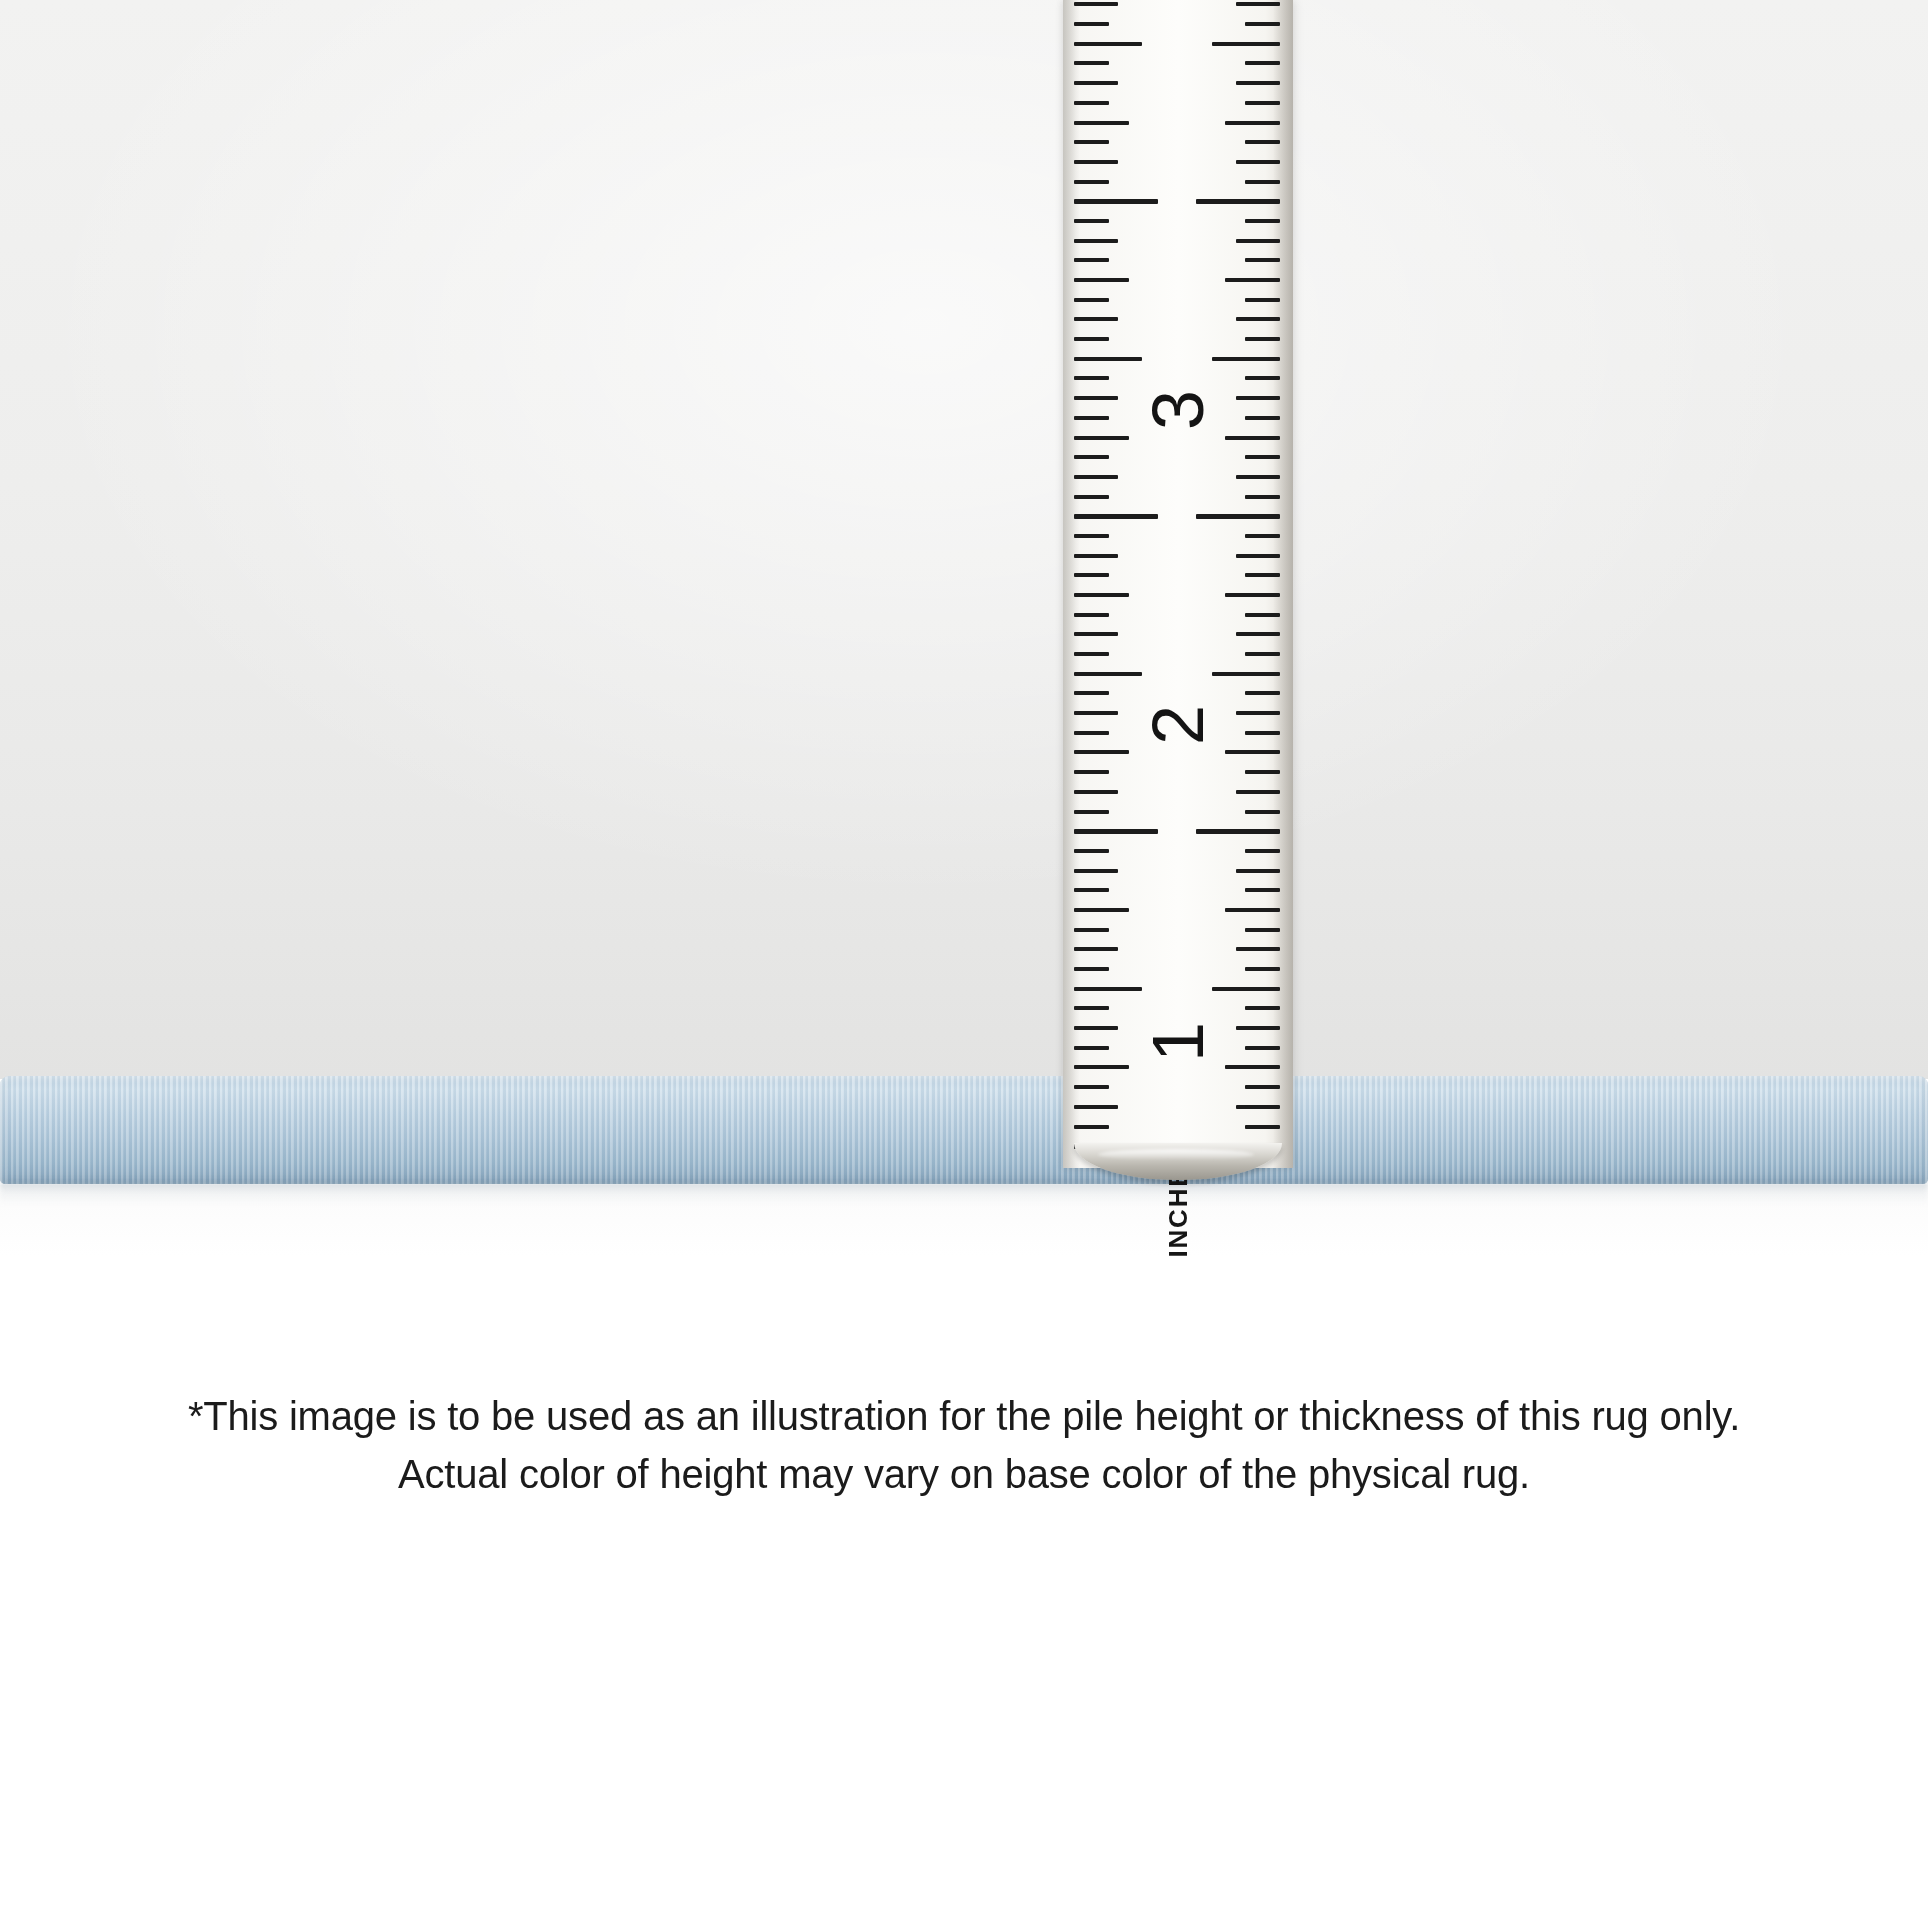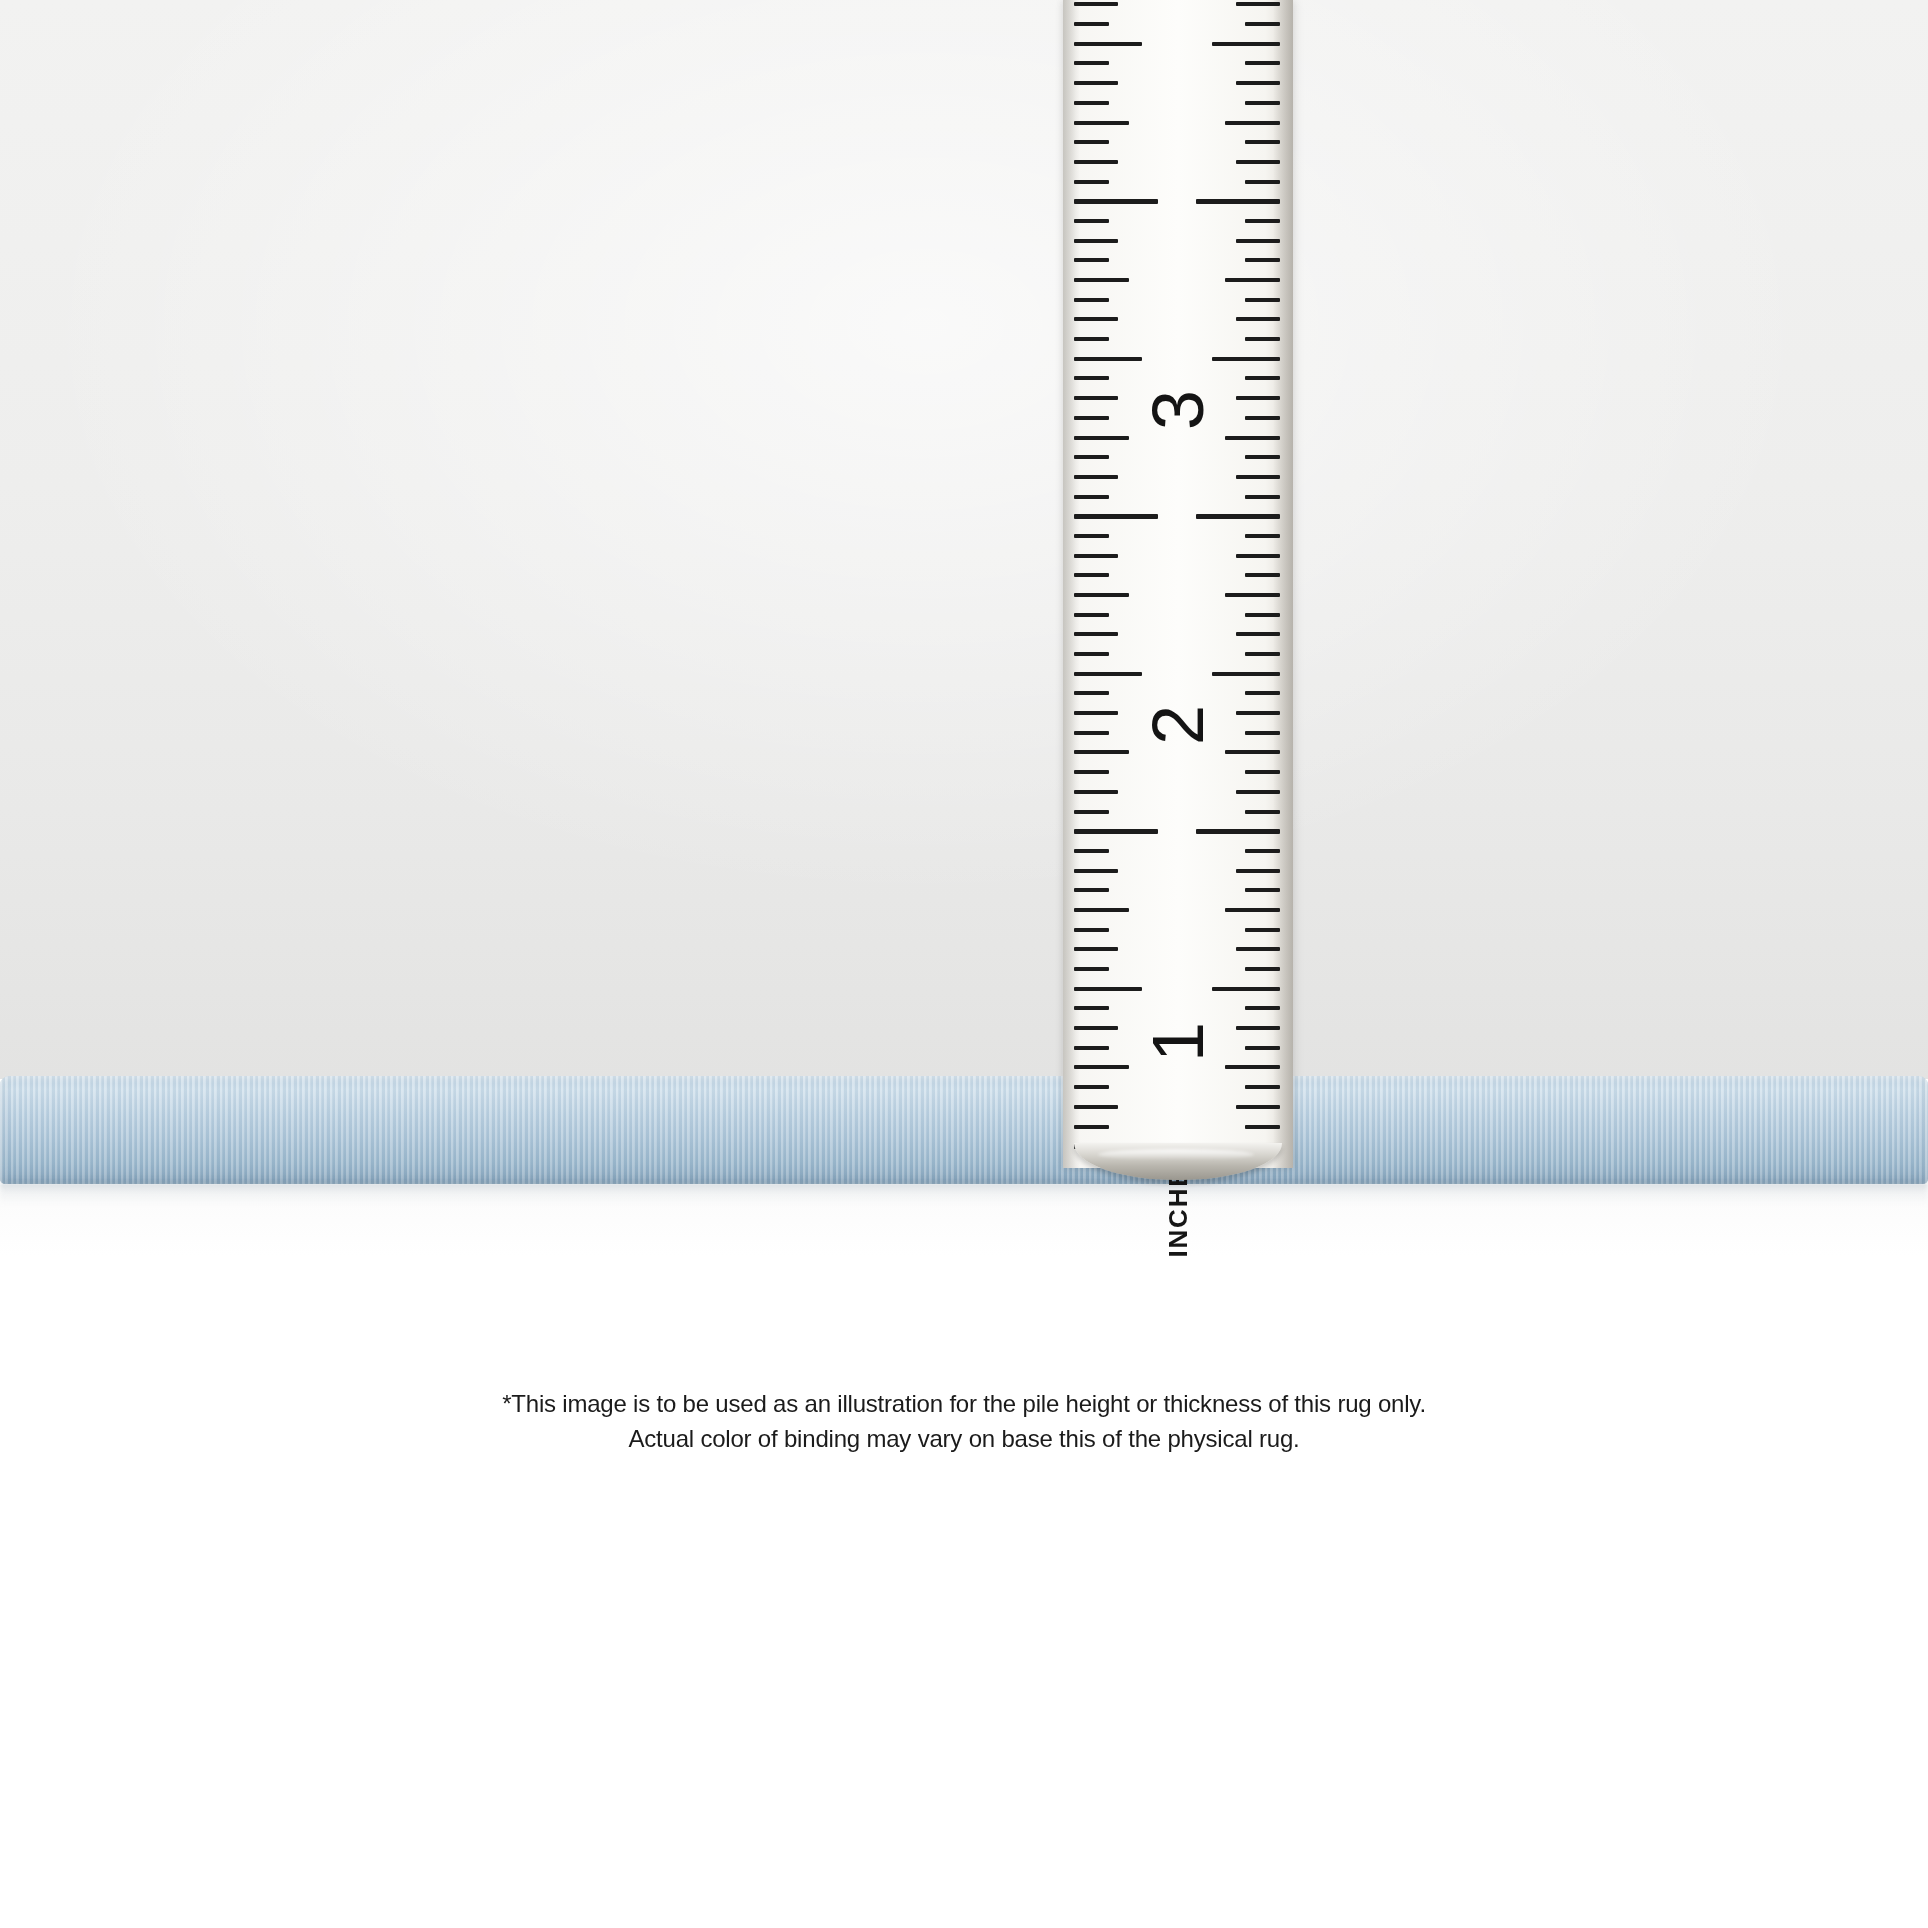--- a/index.html
+++ b/index.html
@@ -185,21 +185,21 @@
   }
 
   
   .caption {
     position: absolute;
     left: 0;
     top: 1387px;
     width: 1928px;
     text-align: center;
     font-family: "Liberation Sans", sans-serif;
-    font-size: 24px;
+    font-size: 40px;
     line-height: 1.45;
     color: #1b1b1b;
     letter-spacing: -0.2px;
   }
   .caption-line {
     display: block;
     padding: 0 83px;
   }
 </style>
 </head>
@@ -351,17 +351,17 @@
     </div>
 
     <div class="ruler-tip">
       <div class="ruler-tip-hl"></div>
     </div>
 
   </div>
 
   <div class="caption">
     <span class="caption-line">*This image is to be used as an illustration for the pile height or thickness of this rug only.</span>
-    <span class="caption-line">Actual color of binding may vary on base this of the physical rug.</span>
+    <span class="caption-line">Actual color of height may vary on base color of the physical rug.</span>
   </div>
 
 </div>
 
 
 </body></html>

